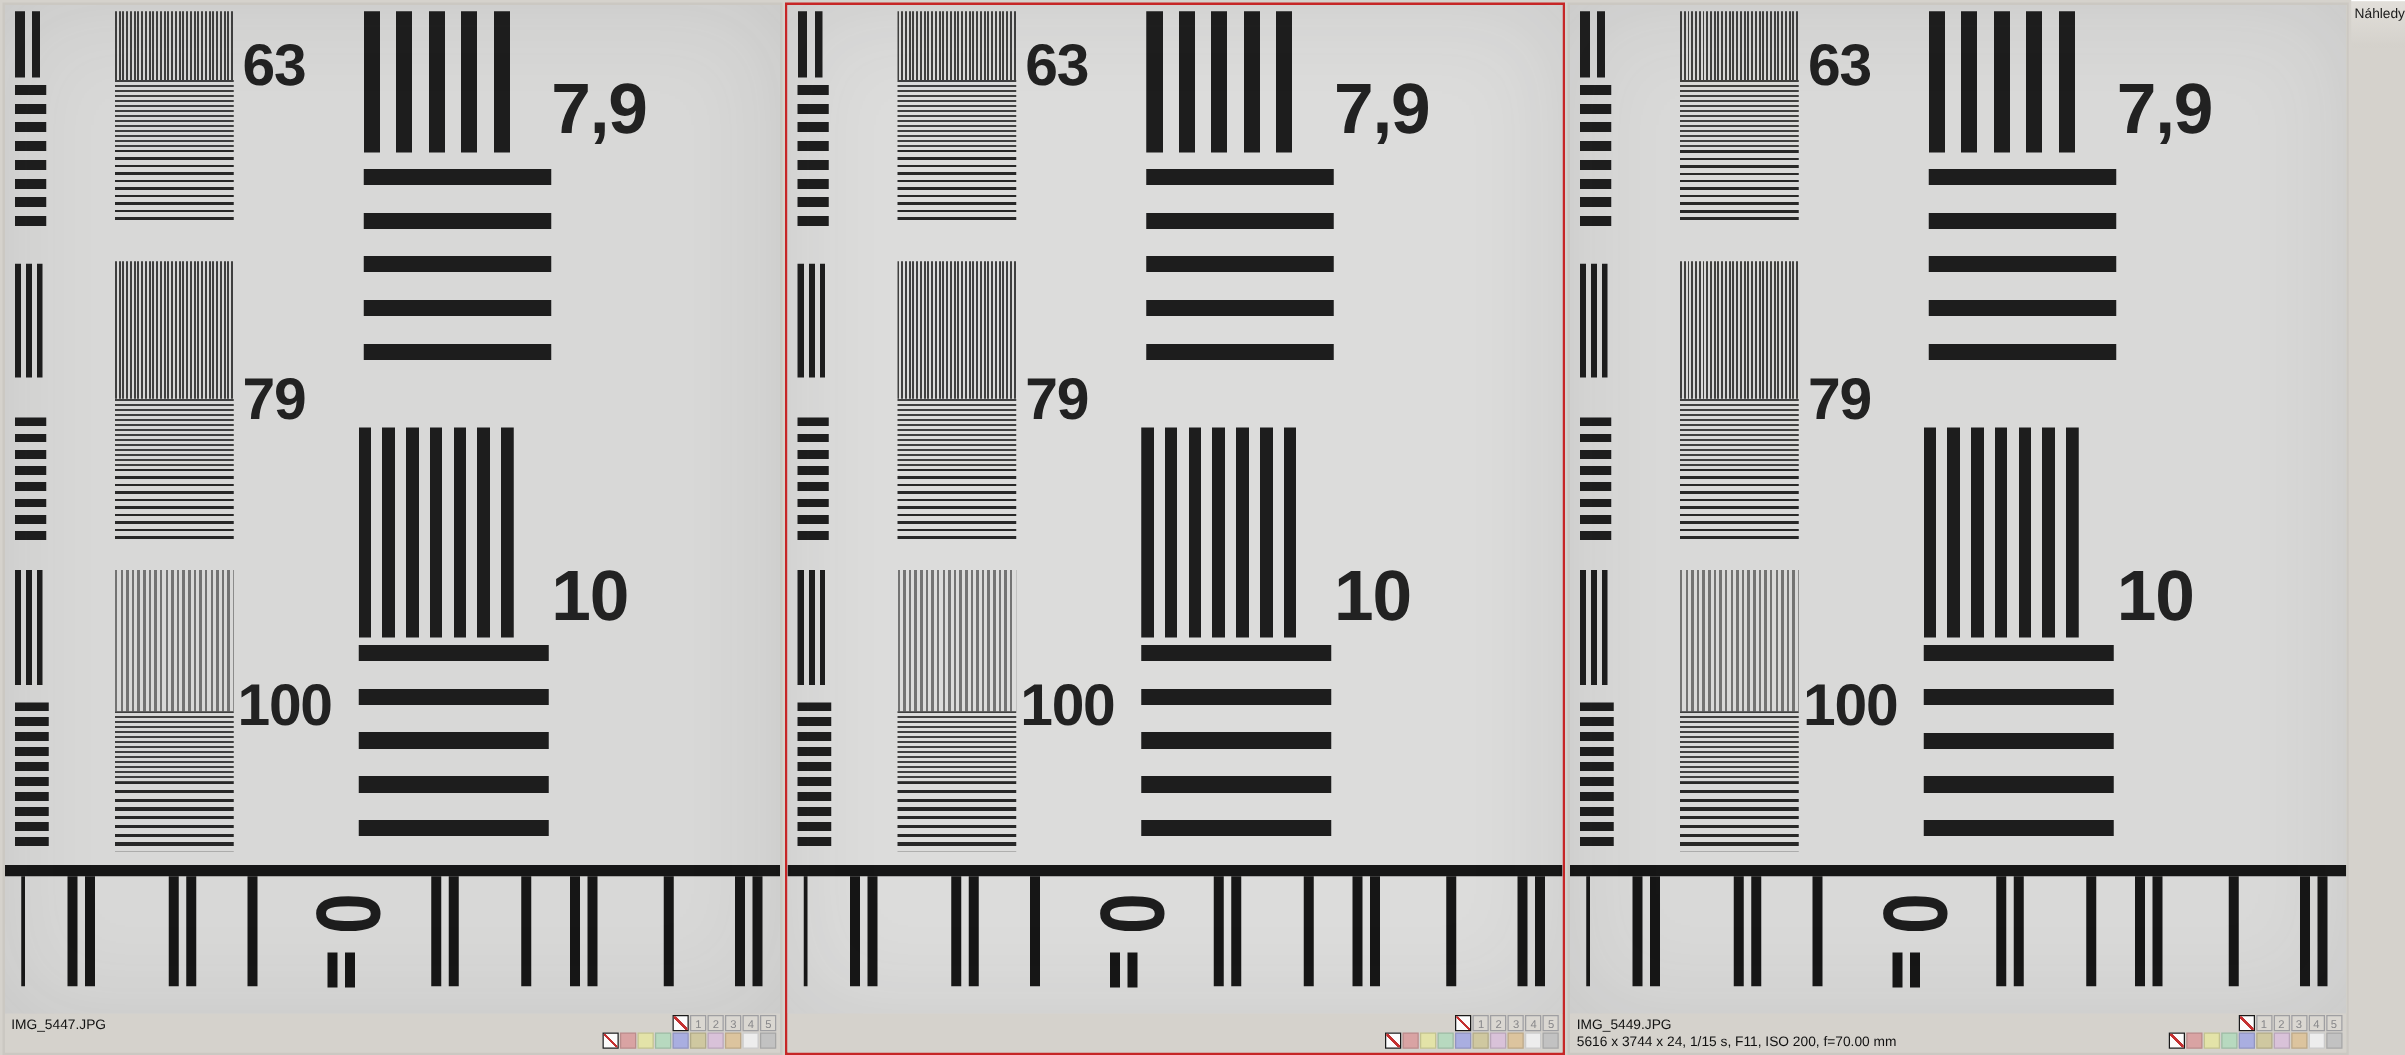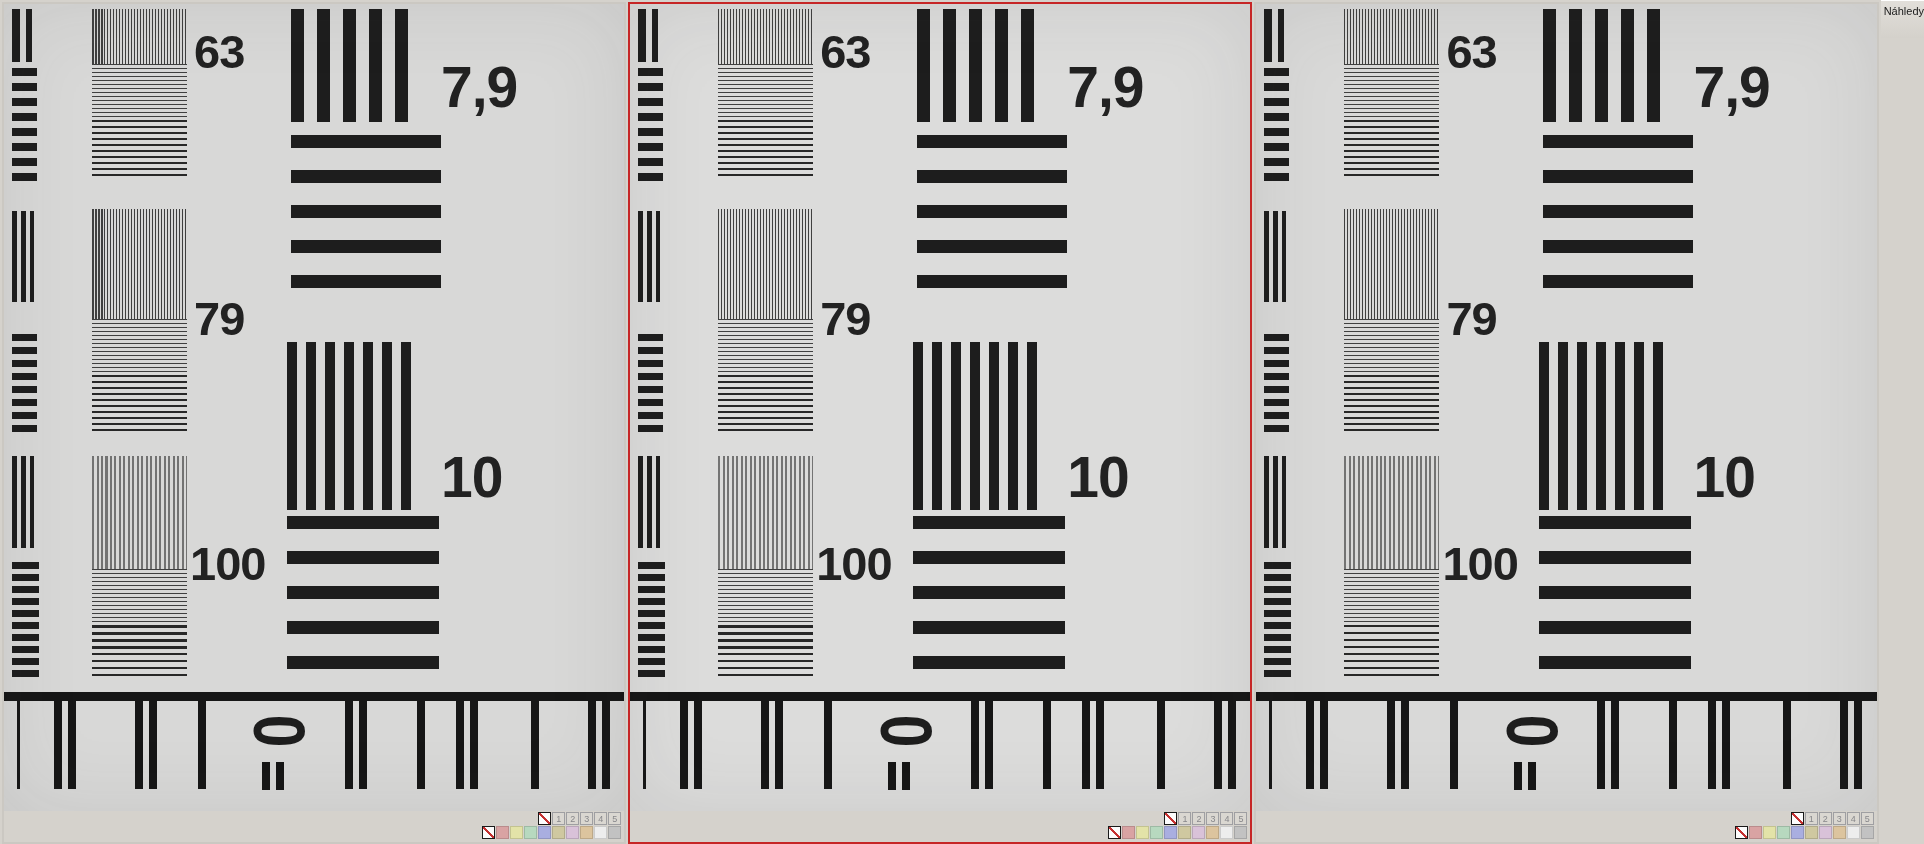--- a/index.html
+++ b/index.html
@@ -131,20 +131,21 @@
               <div class="tick" style="left: 598px; width: 8px;"></div>
             </div>
     <div class="abs zero-wrap" style="left:246px;top:700px;width:58px;height:54px">
       <span class="zero">0</span>
     </div>
     <div class="abs ztick" style="left:258px;top:758px"></div>
     <div class="abs ztick" style="left:272px;top:758px"></div>
   </div>
 </div>
       <div class="info">
+        <span class="fname">IMG_5447.JPG</span>
         <div class="rating">
             <div class="rate-row">
               <span class="slashbox"></span>
               <button class="rate-btn">1</button>
               <button class="rate-btn">2</button>
               <button class="rate-btn">3</button>
               <button class="rate-btn">4</button>
               <button class="rate-btn">5</button>
             </div>
             <div class="rate-row">
@@ -297,20 +298,22 @@
               <div class="tick" style="left: 598px; width: 8px;"></div>
             </div>
     <div class="abs zero-wrap" style="left:246px;top:700px;width:58px;height:54px">
       <span class="zero">0</span>
     </div>
     <div class="abs ztick" style="left:258px;top:758px"></div>
     <div class="abs ztick" style="left:272px;top:758px"></div>
   </div>
 </div>
       <div class="info">
+        <span class="fname">IMG_5449.JPG</span>
+        <span class="fdetails">5616 x 3744 x 24, 1/15 s, F11, ISO 200, f=70.00 mm</span>
         <div class="rating">
             <div class="rate-row">
               <span class="slashbox"></span>
               <button class="rate-btn">1</button>
               <button class="rate-btn">2</button>
               <button class="rate-btn">3</button>
               <button class="rate-btn">4</button>
               <button class="rate-btn">5</button>
             </div>
             <div class="rate-row">

